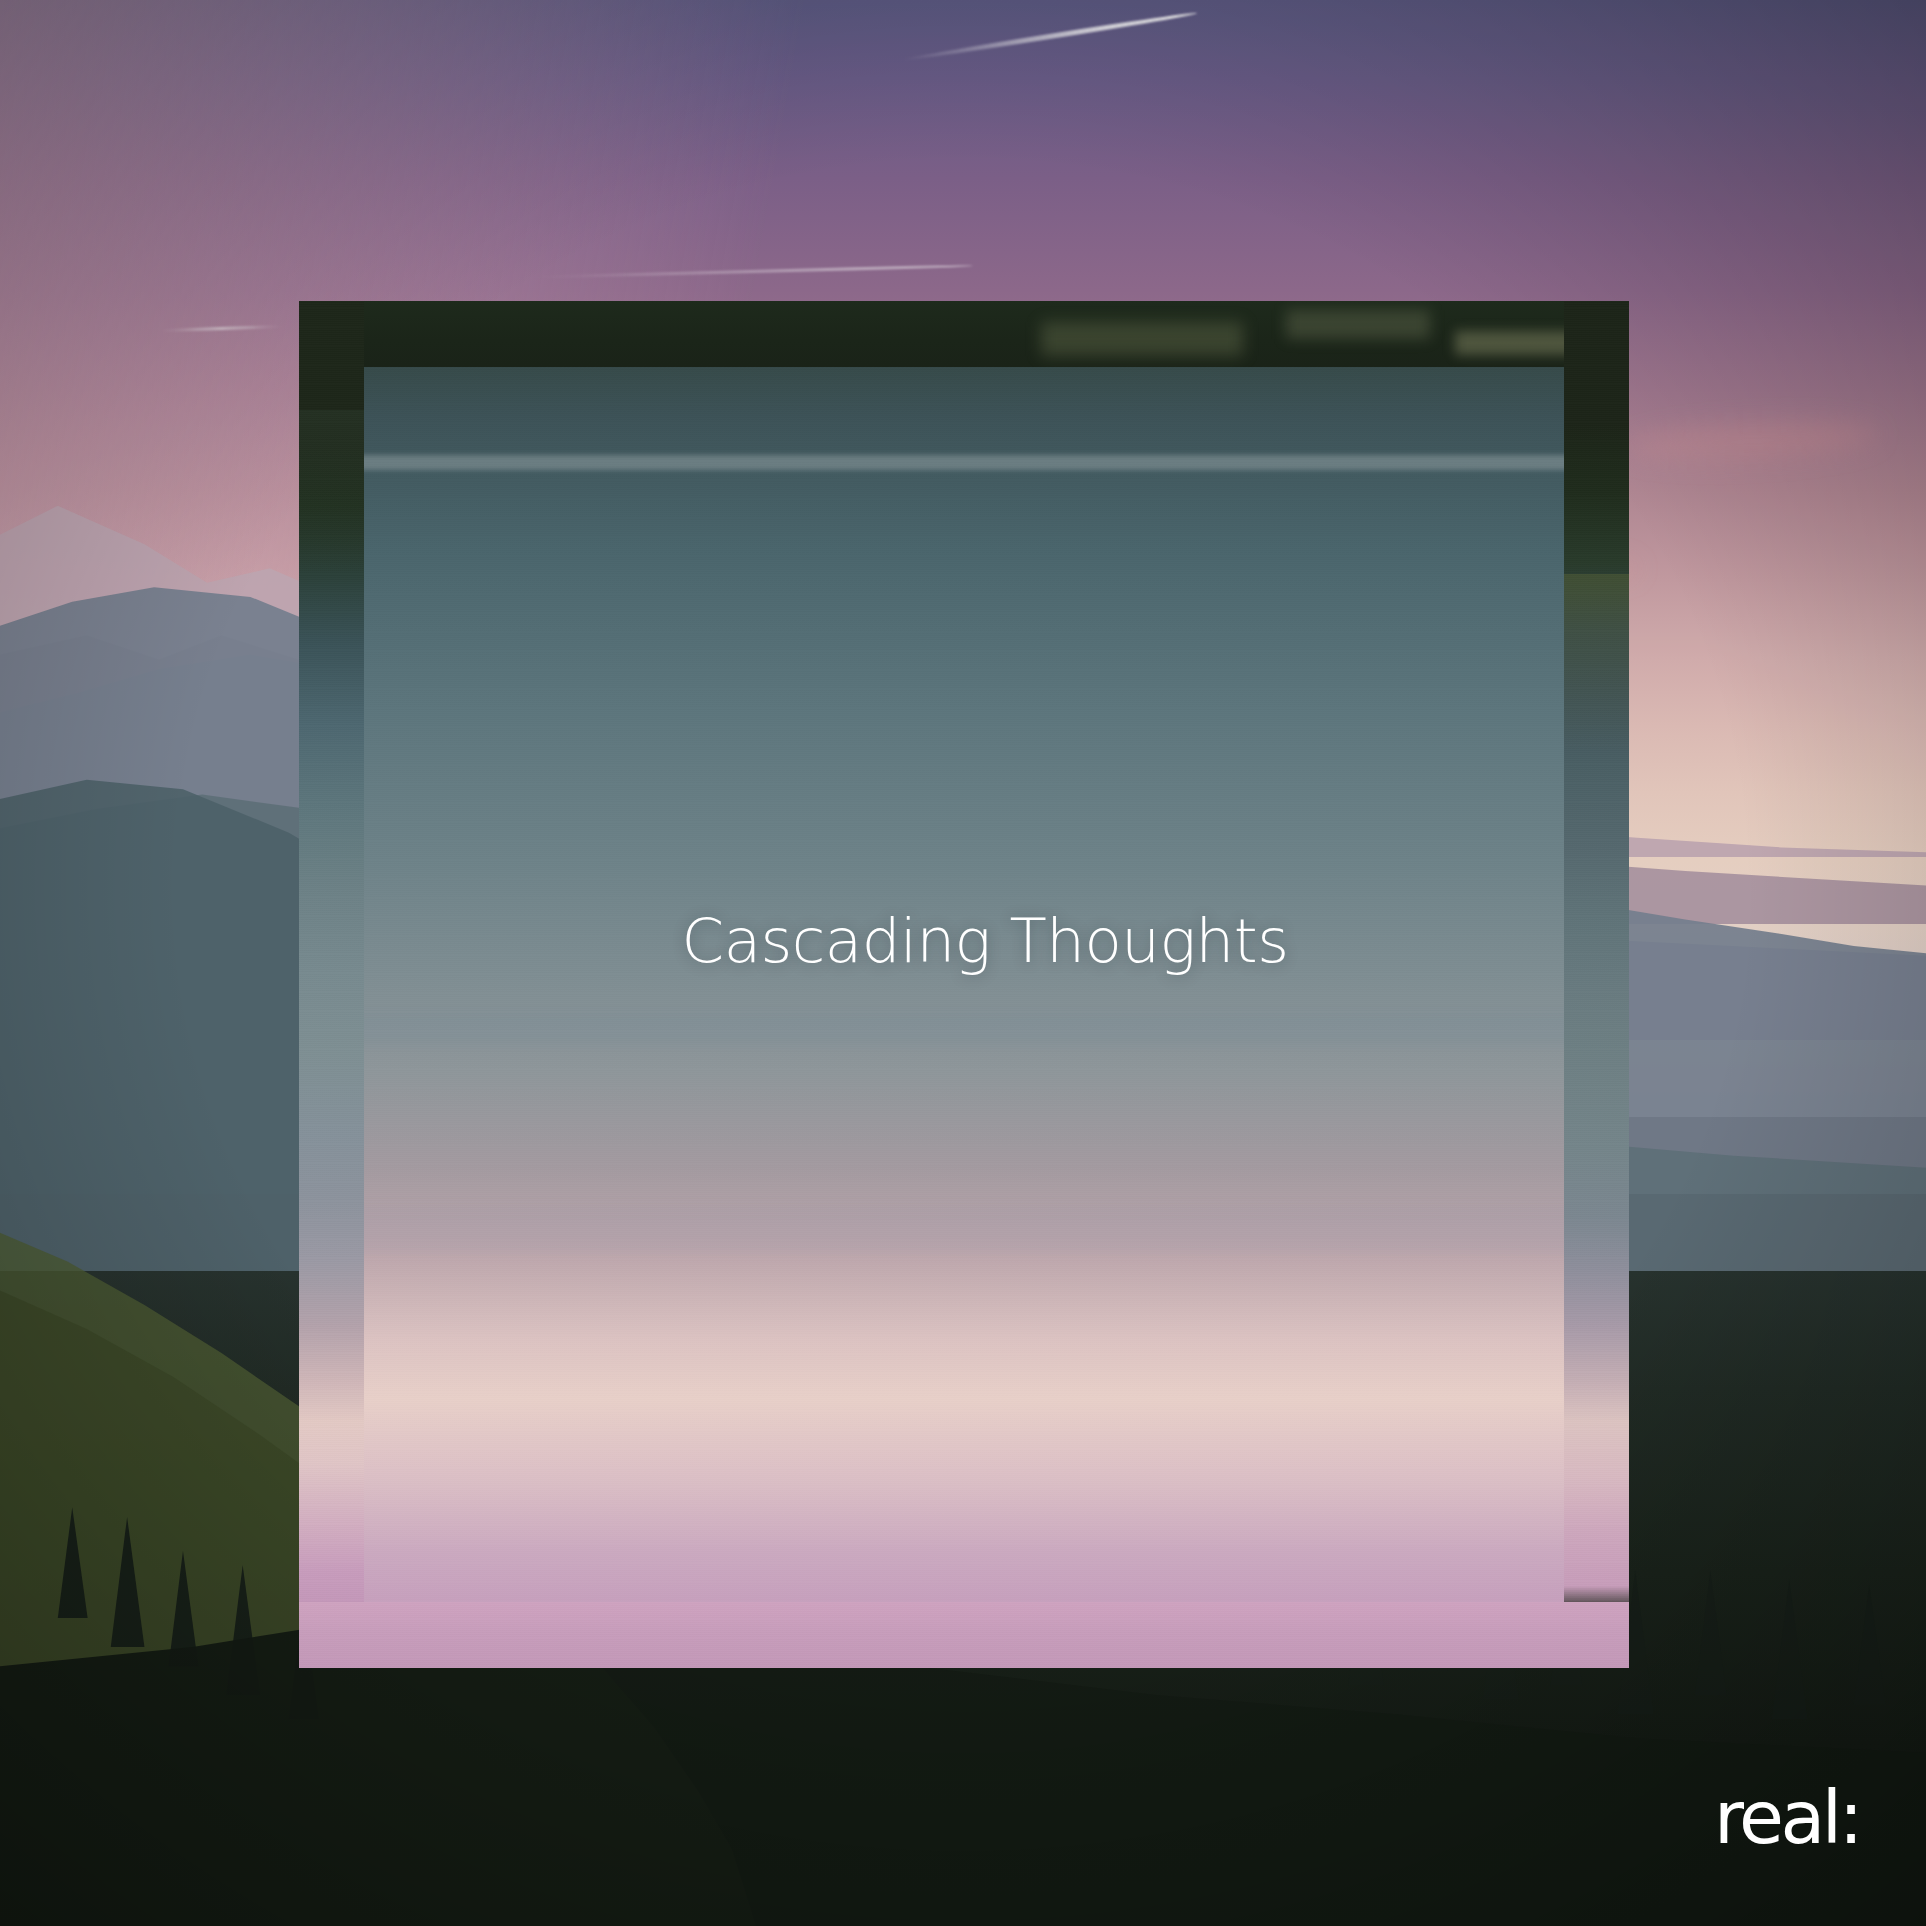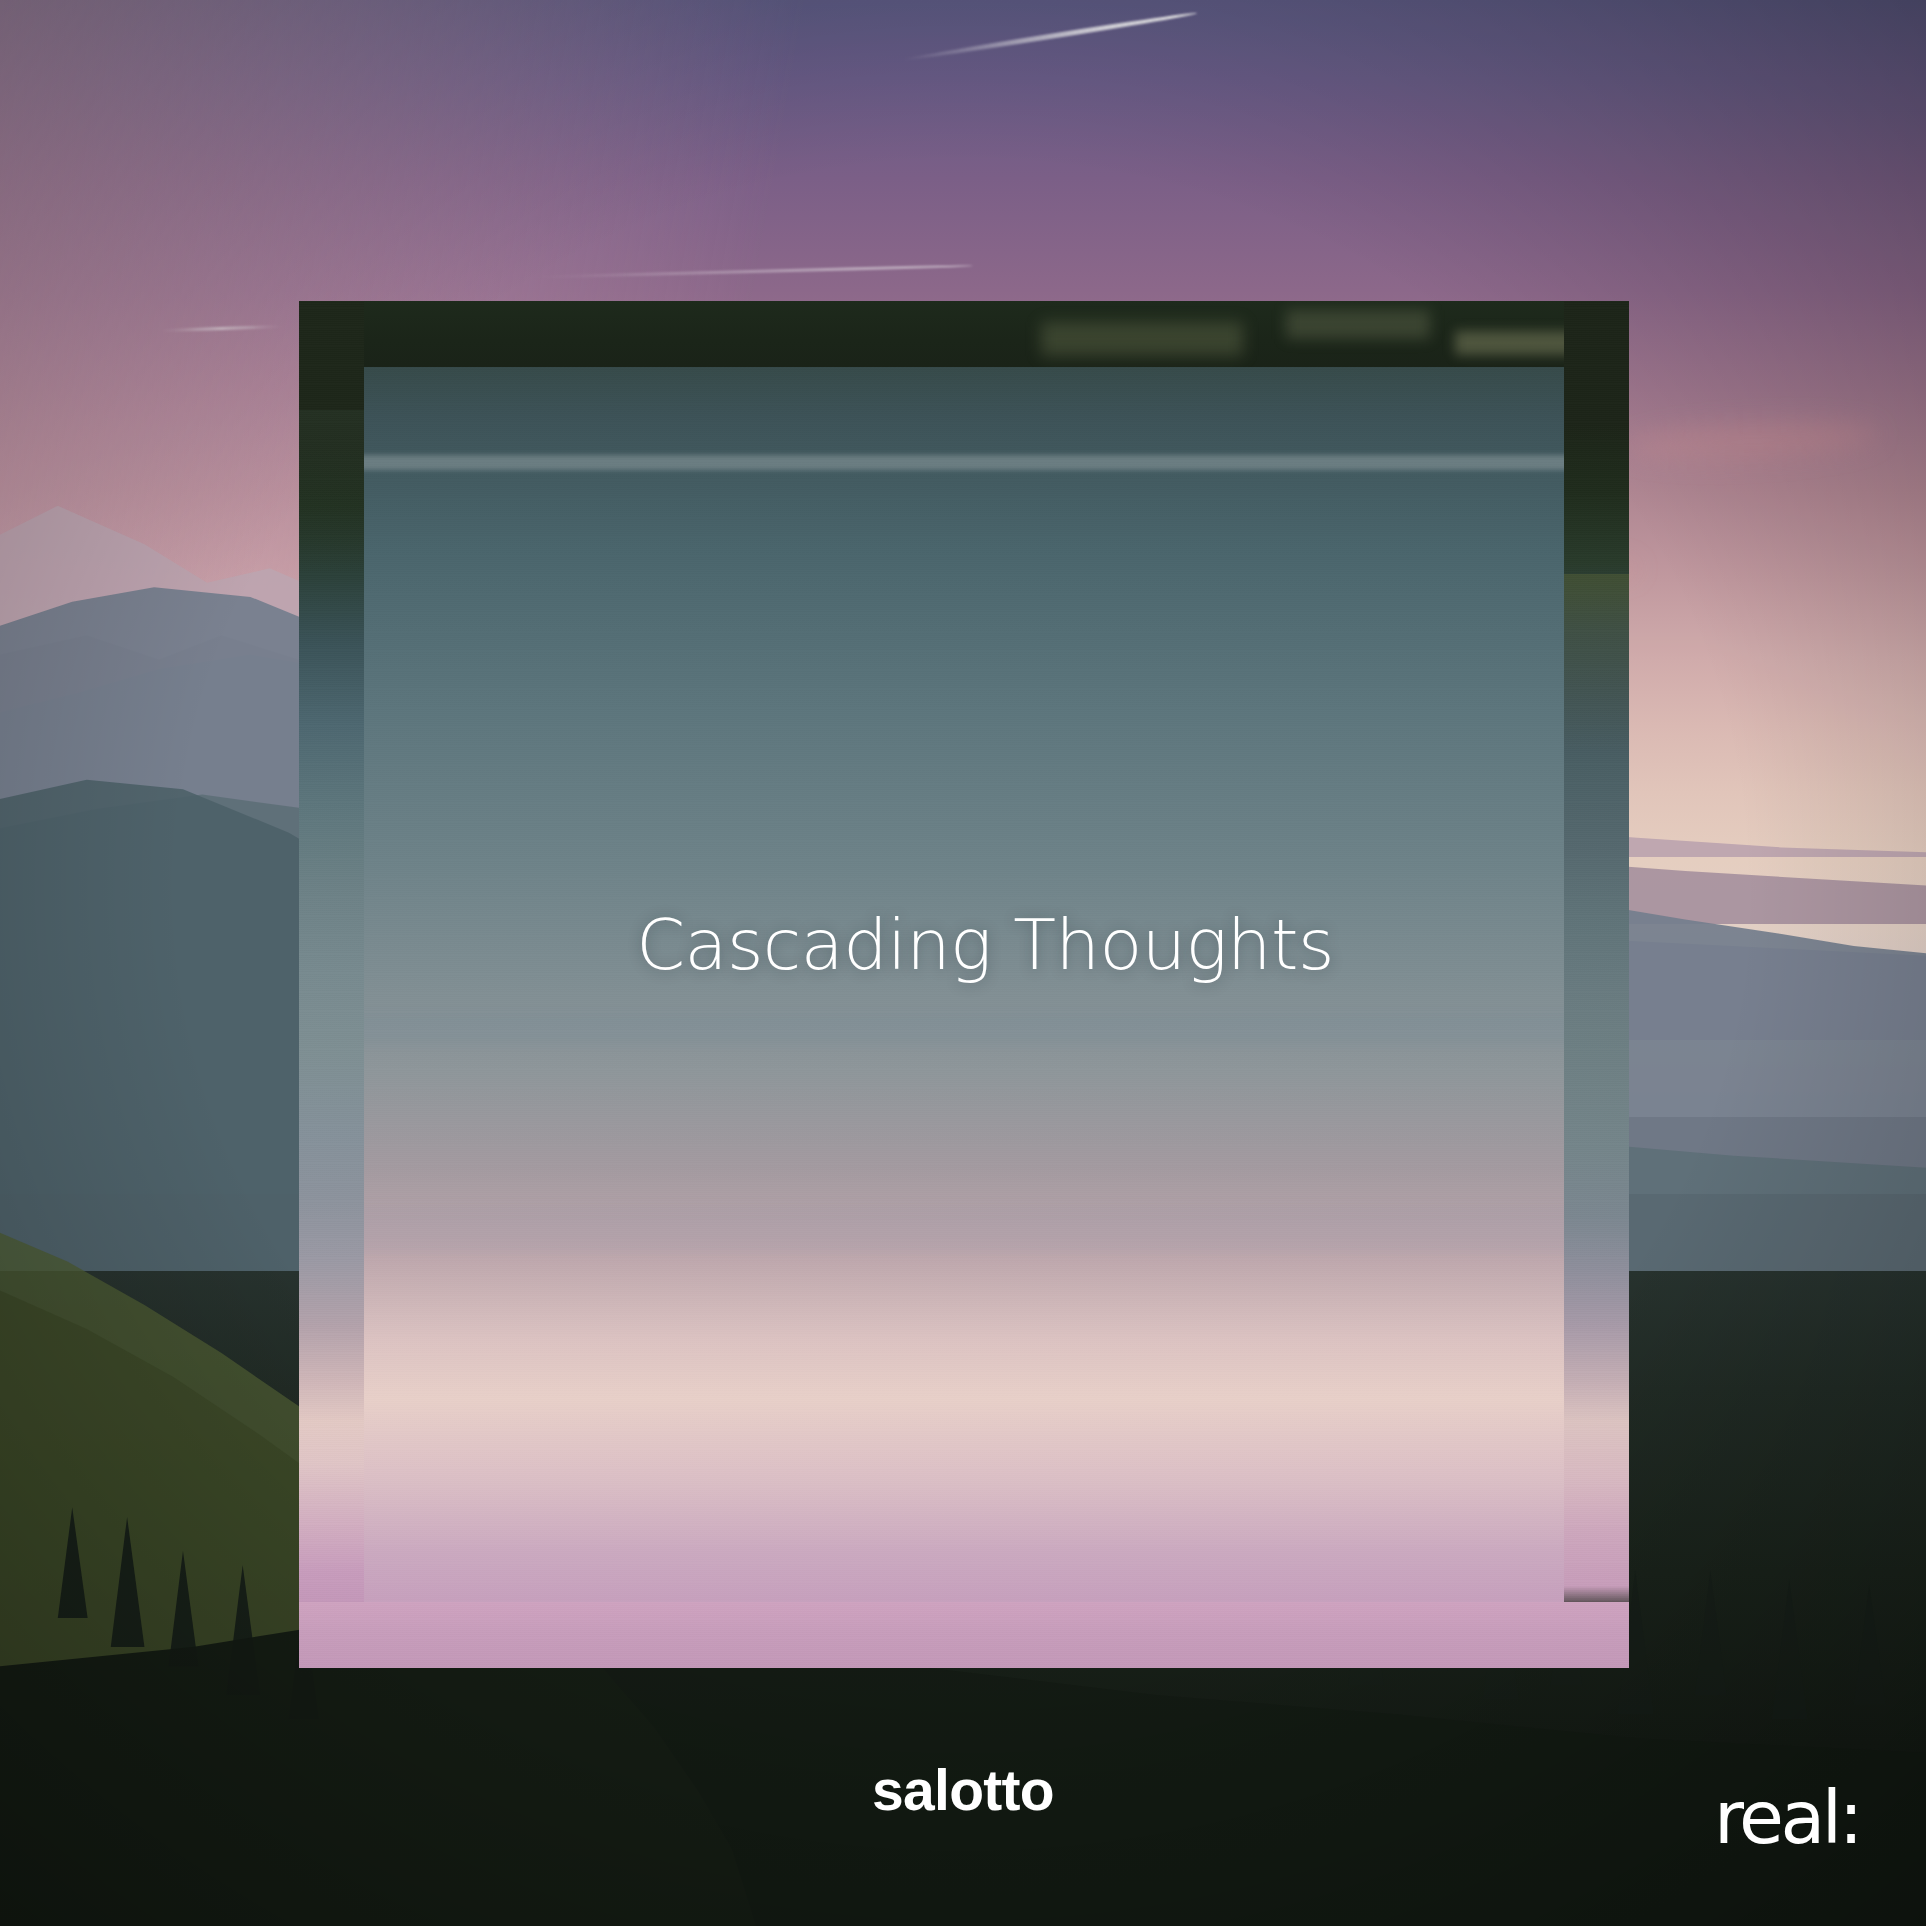--- a/index.html
+++ b/index.html
@@ -82,21 +82,21 @@
   .frame-slice{
     position:absolute;left:-299px;top:-482px;width:1926px;height:1926px;
   }
 
   
   .title{
     position:absolute;left:0;right:0;top:909px;
     text-align:center;
     color:#ffffff;
     font-family:"DejaVu Sans","Liberation Sans",sans-serif;
-    font-size:70px;
+    font-size:61px;
     font-weight:300;
     letter-spacing:-0.5px;
     line-height:1.05;
     text-shadow:0 1.4px 12.5px rgba(20,30,35,.35);
     margin-left:44px;
   }
   .artist{
     position:absolute;left:0;right:0;top:1757px;
     text-align:center;
     color:#ffffff;
@@ -343,18 +343,17 @@
 
   <div style="position:absolute;left:299px;top:1602px;width:1330px;height:66px;overflow:hidden;">
     <div style="position:absolute;left:0;top:0;width:100%;height:100%;
       background:linear-gradient(180deg,#cfa3c0 0%,#c79dbb 45%,#c398b8 100%);"></div>
     <div style="position:absolute;left:0;top:0;width:100%;height:100%;opacity:.10;
       background:repeating-linear-gradient(0deg,rgba(255,255,255,.10) 0 1px,rgba(0,0,0,.10) 1px 1.9px);"></div>
   </div>
 
   <div class="title">Cascading Thoughts</div>
 
-  <div class="artist">salotto</div>
 
   <div class="label-logo">real:</div>
 
 </div>
 
 
 </body></html>

